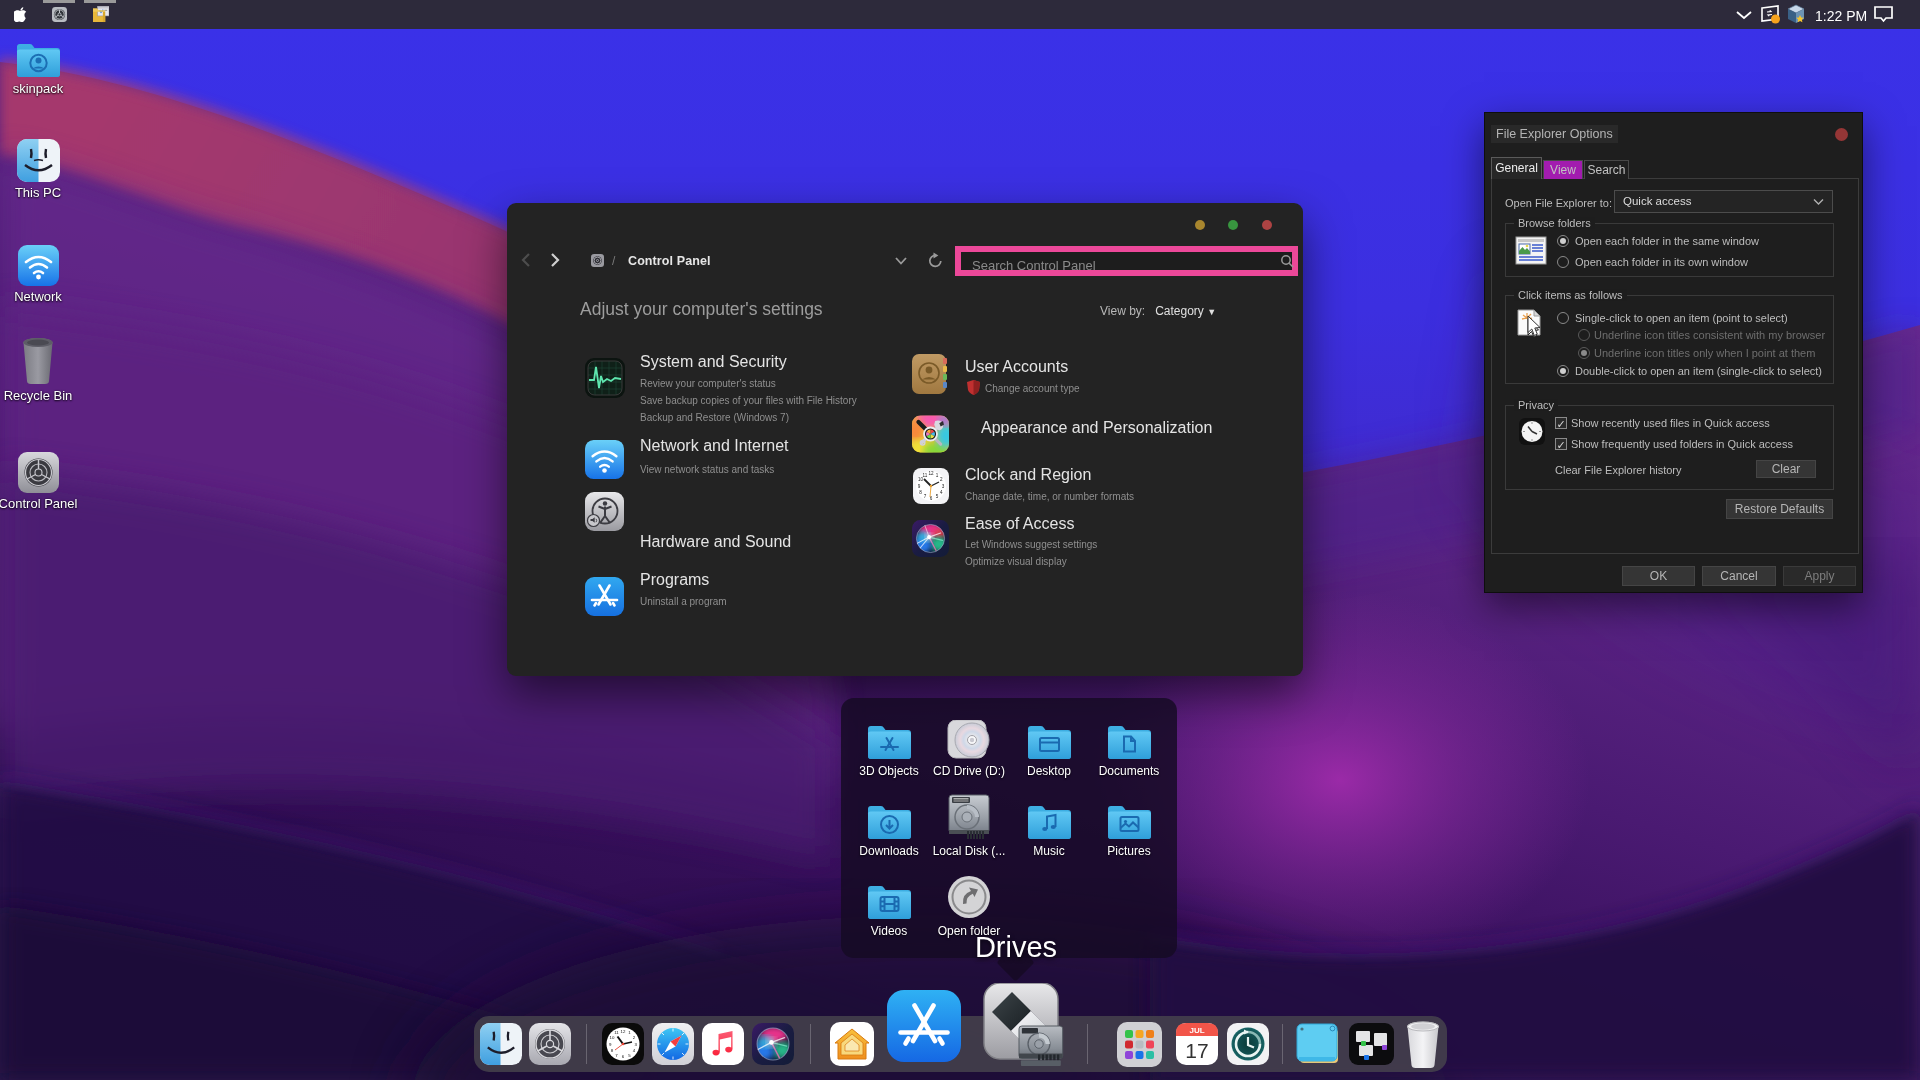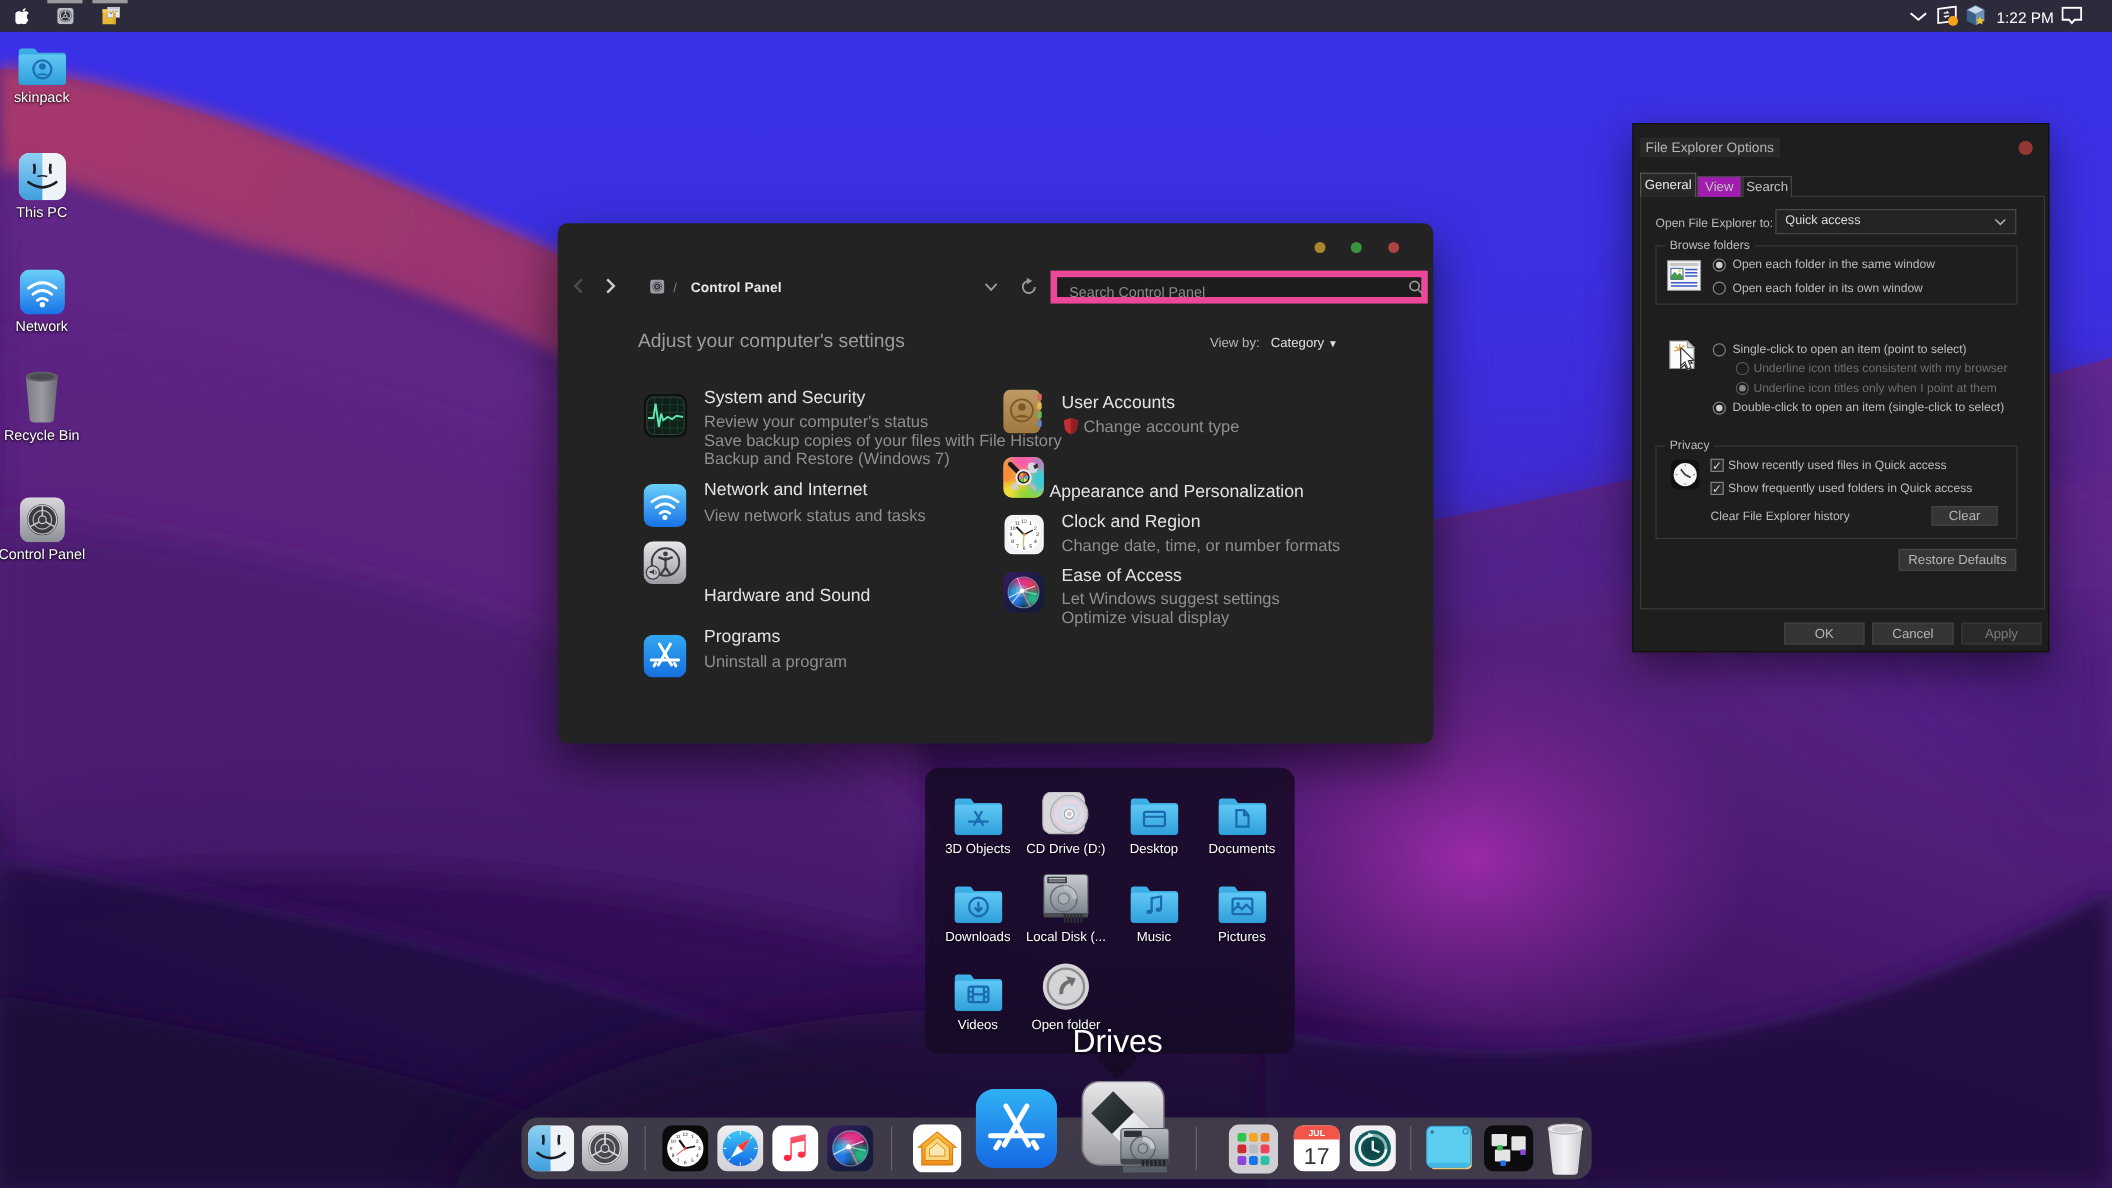--- a/index.html
+++ b/index.html
@@ -16,21 +16,21 @@
 
 .dicon { position:absolute; width:90px; text-align:center; color:#fff; font-size:13px; }
 .dicon .lab { margin-top:3px; text-shadow:0 1px 2px rgba(0,0,0,.85), 0 0 2px rgba(0,0,0,.6); }
 .dicon svg { display:block; margin:0 auto; }
 
 #cpwin { position:absolute; left:507px; top:203px; width:796px; height:473px; background:#232323; border-radius:9px; box-shadow:0 18px 45px rgba(0,0,0,.55); }
 #cpwin .dot { position:absolute; top:220px; width:10px; height:10px; border-radius:50%; }
 .cp-title { color:#e6e6e6; font-size:12.5px; font-weight:700; letter-spacing:0.1px; }
 .cp-h1 { color:#9d9d9d; font-size:17.5px; }
 .cat-t { color:#e4e4e4; font-size:16px; }
-.cat-s { color:#8f8f8f; font-size:15px; line-height:17px; }
+.cat-s { color:#8f8f8f; font-size:10px; line-height:17px; }
 #searchbox { position:absolute; left:448px; top:43px; width:343px; height:30px; background:#1d1d1d; border:6px solid #ec4899; color:#8a8a8a; font-size:13px; line-height:28px; padding-left:11px; }
 
 #feo { position:absolute; left:1484px; top:112px; width:379px; height:481px; background:#1e1e1e; border:1px solid #0e0e0e; box-shadow:0 14px 36px rgba(0,0,0,.5); font-size:11px; color:#bdbdbd; }
 #feo .grp { position:absolute; border:1px solid #3a3a3a; }
 #feo .grplab { position:absolute; top:-7px; left:8px; background:#1d1d1d; padding:0 4px; }
 #feo .btn { position:absolute; background:#353535; border:1px solid #454545; color:#b5b5b5; text-align:center; font-size:12px; }
 .radio { position:absolute; width:12px; height:12px; border-radius:50%; border:1px solid #8a8a8a; background:#1d1d1d; }
 .radio.on::after { content:""; position:absolute; left:2px; top:2px; width:6px; height:6px; border-radius:50%; background:#cfcfcf; }
 .radio.dim { border-color:#5a5a5a; }
 .radio.dim.on::after { background:#8a8a8a; }
@@ -453,21 +453,21 @@
     <circle cx="18.5" cy="18.5" r="4.5" fill="#fff" opacity="0.55" filter="url(#sbf)"></circle>
     <circle cx="18.5" cy="18.5" r="2.2" fill="#fff"></circle>
   </svg>
 
   <div class="abs cat-t" style="left:458px;top:155px;">User Accounts</div>
   <svg class="abs" style="left:460px;top:177px" width="13" height="15" viewBox="0 0 13 15">
       <path d="M6.5,0 L13,2 L12,10 Q11,13 6.5,15 Q2,13 1,10 L0,2 Z" fill="#c03030"></path>
       <path d="M6.5,0 L13,2 L12,10 Q11,13 6.5,15 Z" fill="#902020"></path>
     </svg>
   <div class="abs cat-s" style="left:478px;top:177px;">Change account type</div>
-  <div class="abs cat-t" style="left:447px;top:216px;margin-top:20px;">Appearance and Personalization</div>
+  <div class="abs cat-t" style="left:474px;top:216px;">Appearance and Personalization</div>
   <div class="abs cat-t" style="left:458px;top:263px;">Clock and Region</div>
   <div class="abs cat-s" style="left:458px;top:285px;">Change date, time, or number formats</div>
   <div class="abs cat-t" style="left:458px;top:312px;">Ease of Access</div>
   <div class="abs cat-s" style="left:458px;top:333px;">Let Windows suggest settings<br>Optimize visual display</div>
 </div>
 <div id="feo">
   <div class="abs" style="left:6px;top:12px;font-size:12.5px;color:#b4b4b4;background:rgba(255,255,255,.05);padding:2px 5px;">File Explorer Options</div>
   <div class="abs" style="left:350px;top:15px;width:13px;height:13px;border-radius:50%;background:#953636;"></div>
 
   <div class="abs" style="left:6px;top:44px;width:51px;height:22px;background:#272727;border:1px solid #5a5a5a;border-bottom:none;color:#ececec;font-size:12px;text-align:center;line-height:21px;z-index:3;">General</div>
@@ -494,20 +494,23 @@
     <circle cx="12" cy="10" r="1.3" fill="#e8d84a"></circle>
     <g stroke="#3a5aca" stroke-width="1.4">
         <path d="M17,9 h11 M17,12 h11 M17,15 h11 M4,21 h24 M4,24 h24"></path>
       </g>
   </svg>
   <div class="radio on" style="left:72px;top:122px;z-index:4;"></div>
   <div class="abs" style="left:90px;top:122px;z-index:4;">Open each folder in the same window</div>
   <div class="radio" style="left:72px;top:143px;z-index:4;"></div>
   <div class="abs" style="left:90px;top:143px;z-index:4;">Open each folder in its own window</div>
 
+  <div class="grp" style="left:20px;top:182px;width:329px;height:89px;z-index:2;">
+      <div class="grplab">Click items as follows</div>
+    </div>
   <svg class="abs" style="left:32px;top:196px;z-index:4;" width="27" height="32" viewBox="0 0 27 32">
     <path d="M1,1 L17,1 L23,7 L23,26 L1,26 Z" fill="#fbfbfb" stroke="#9a9a9a"></path>
     <path d="M17,1 L17,7 L23,7 Z" fill="#d8d8d8" stroke="#9a9a9a"></path>
     <g stroke="#e8a050" stroke-width="1.3">
         <path d="M10,9 v-5 M10,9 l-4,-3 M10,9 l4,-4 M10,9 l-5,1 M10,9 l5,0.5"></path>
       </g>
     <path d="M11,10 L11,26 L14.5,22.5 L17,28 L19.5,26.8 L17,21.5 L21.5,21 Z" fill="#fff" stroke="#222" stroke-width="1"></path>
   </svg>
   <div class="radio" style="left:72px;top:199px;z-index:4;"></div>
   <div class="abs" style="left:90px;top:199px;z-index:4;">Single-click to open an item (point to select)</div>

